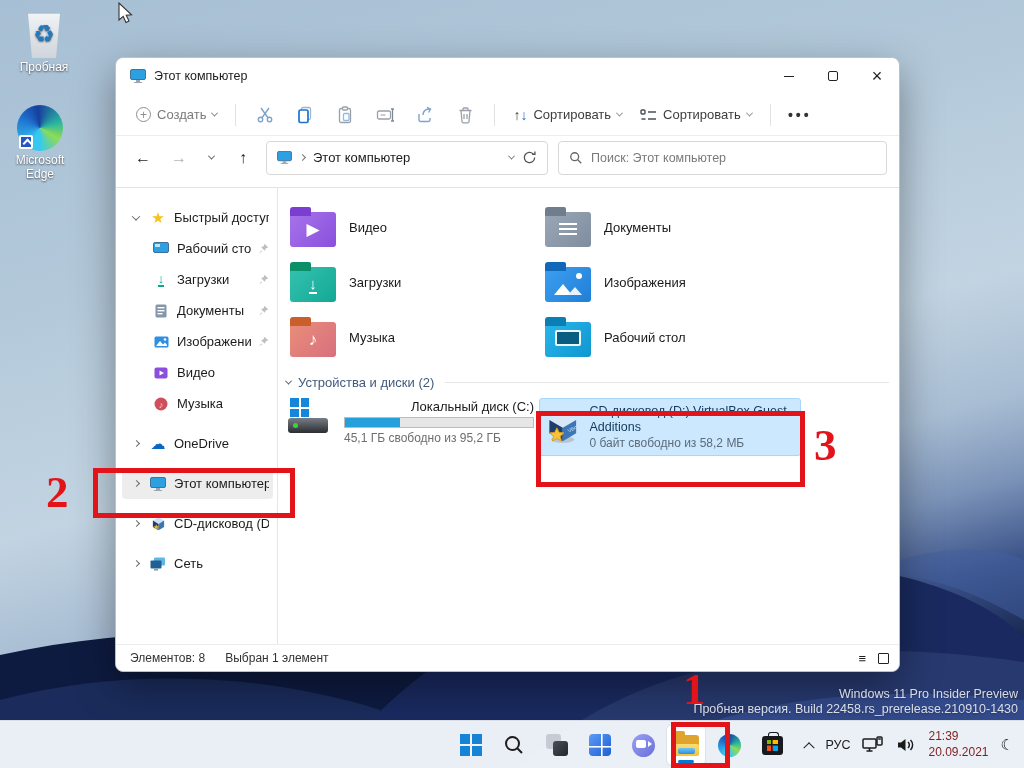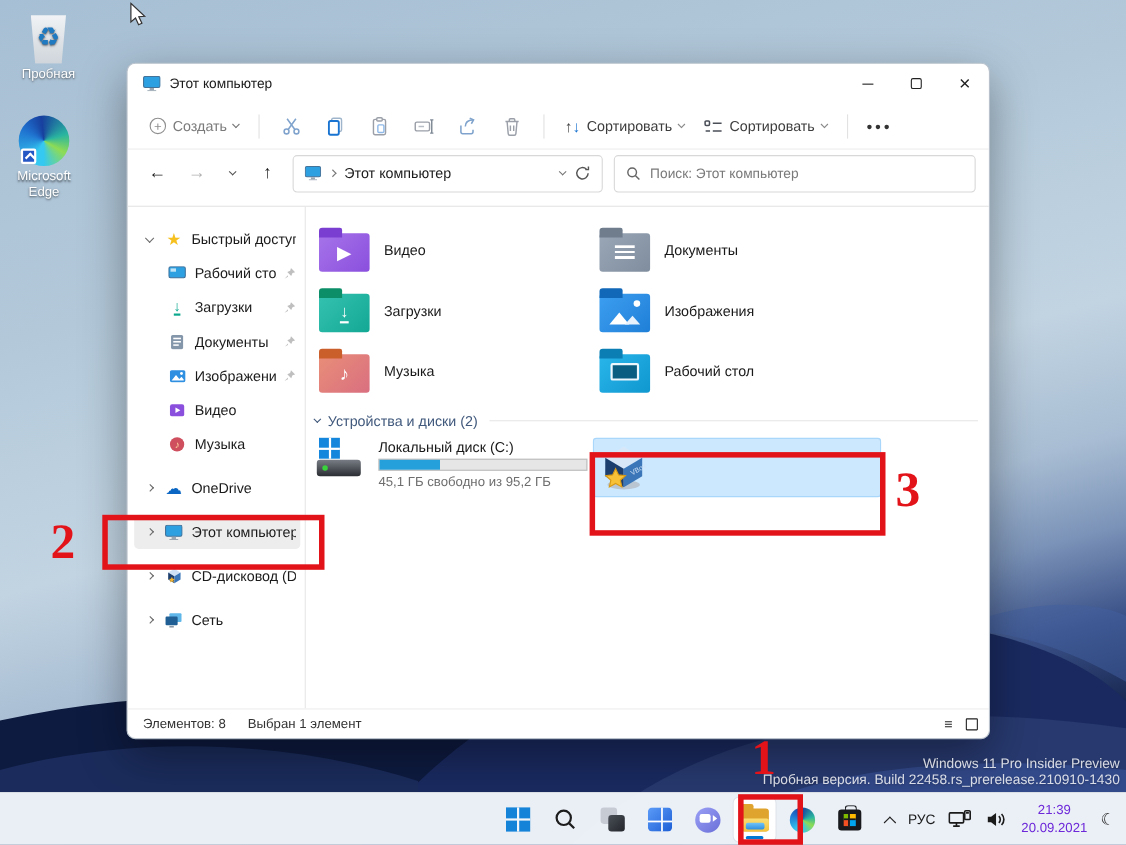--- a/index.html
+++ b/index.html
@@ -100,21 +100,21 @@
 
   .dgrid { display:grid; grid-template-columns:255px 1fr; }
   .drive { display:flex; gap:12px; padding-left:4px; align-items:flex-start; }
   .drive-c-ic { width:44px; flex:none; display:flex; flex-direction:column; align-items:flex-start; gap:1px; }
   .winlogo { width:19px; height:19px; margin-left:2px; background:#1486dc;
     background-image:linear-gradient(#fff,#fff),linear-gradient(#fff,#fff);
     background-size:2px 100%,100% 2px; background-position:center,center; background-repeat:no-repeat; }
   .hdd { width:40px; height:15px; border-radius:3px; background:linear-gradient(180deg,#787d85,#2a2d32); position:relative; }
   .hdd i { position:absolute; left:5px; top:5px; width:5px; height:5px; border-radius:50%; background:#39d43c; }
   .dmeta { display:flex; flex-direction:column; gap:3px; padding-top:1px; }
-  .dname { font-size:13px; color:#191919; }
+  .dname { font-size:13px; color:#191919;text-align:right; }
   .pbar { width:190px; height:11px; background:#e6e6e6; border:1px solid #bcbcbc; }
   .pbar i { display:block; height:100%; background:#26a0da; }
   .dfree { font-size:12px; color:#6e6e6e; }
 
   .cdtile { display:flex; gap:10px; align-items:center; background:#cce8ff; border:1px solid #a9d6fb; border-radius:3px; padding:5px 10px 5px 6px; width:262px; }
   .cdmeta { display:flex; flex-direction:column; gap:1px; }
   .cdname { font-size:12.5px; color:#10395c; line-height:1.25; }
   .cdfree { font-size:12px; color:#5c6b79; }
 
   .statusbar { height:27px; flex:none; border-top:1px solid #ededed; display:flex; align-items:center; padding:0 10px 0 14px; gap:20px; font-size:12px; color:#333; }
@@ -130,21 +130,21 @@
   .watermark { position:absolute; right:6px; bottom:51px; text-align:right; color:rgba(255,255,255,.82); font-size:12.5px; line-height:1.2; z-index:5; text-shadow:0 1px 2px rgba(0,0,0,.25); }
 
   
   .taskbar { position:absolute; left:0; bottom:0; width:1024px; height:48px; background:rgba(242,246,251,.97); border-top:1px solid rgba(0,0,0,.07); z-index:60; }
   .tb-center { position:absolute; left:452px; top:0; height:48px; display:flex; align-items:center; gap:5px; }
   .tbtn { width:38px; height:40px; border-radius:5px; display:flex; align-items:center; justify-content:center; position:relative; }
   .tbtn.open { background:#fff; box-shadow:0 0 0 1px rgba(0,0,0,.05); }
   .tbtn.open::after { content:""; position:absolute; bottom:2px; left:50%; transform:translateX(-50%); width:16px; height:3px; border-radius:2px; background:#0078d4; }
   .tb-right { position:absolute; right:6px; top:0; height:48px; display:flex; align-items:center; gap:12px; padding-right:4px; }
   .lang { font-size:12.5px; color:#1b1b1b; }
-  .clock { text-align:center; font-size:12px; color:#6d28d9; line-height:1.3; }
+  .clock { text-align:left; font-size:12px; color:#7f1d1d; line-height:1.3; }
   .moon { font-size:15px; color:#1b1b1b; }
   .chevup { width:8px; height:8px; border-left:1.6px solid #222; border-top:1.6px solid #222; transform:rotate(45deg) translate(2px,2px); display:inline-block; }
 
   
   .g-start { width:22px; height:22px; background:#1583d8;
     background-image:linear-gradient(#f2f6fb,#f2f6fb),linear-gradient(#f2f6fb,#f2f6fb);
     background-size:2px 100%,100% 2px; background-position:center,center; background-repeat:no-repeat; }
   .g-taskview { position:relative; width:22px; height:22px; }
   .g-taskview i { position:absolute; width:15px; height:15px; border-radius:3px; }
   .g-taskview i:first-child { left:0; top:0; background:#c7ccd4; }
@@ -516,20 +516,24 @@
         </div>
         <div class="cdtile">
           <svg width="42" height="42" viewBox="0 0 40 40">
             <ellipse cx="20" cy="35" rx="14" ry="4" fill="#b9c6d2"></ellipse>
             <polygon points="20,2 36,11.5 20,21 4,11.5" fill="#d7e7f7"></polygon>
             <polygon points="4,11.5 20,21 20,37 4,27.5" fill="#1d3f6e"></polygon>
             <polygon points="36,11.5 20,21 20,37 36,27.5" fill="#3a76b8"></polygon>
             <text x="27.5" y="27" font-size="6" fill="#cfe2f5" transform="rotate(-30 27.5 27)">VBox</text>
             <polygon points="13,21 15.6,26.4 21.5,27 17.1,31 18.4,36.8 13,33.8 7.6,36.8 8.9,31 4.5,27 10.4,26.4" fill="#f8c238" stroke="#d99b16" stroke-width="1"></polygon>
           </svg>
+          <span class="cdmeta">
+            <span class="cdname">CD-дисковод (D:) VirtualBox Guest Additions</span>
+            <span class="cdfree">0 байт свободно из 58,2 МБ</span>
+          </span>
         </div>
       </div>
     </div>
   </div>
 
   <div class="statusbar">
     <span>Элементов: 8</span>
     <span>Выбран 1 элемент</span>
     <span class="sb-right">
       <span class="vlist">≡</span>

